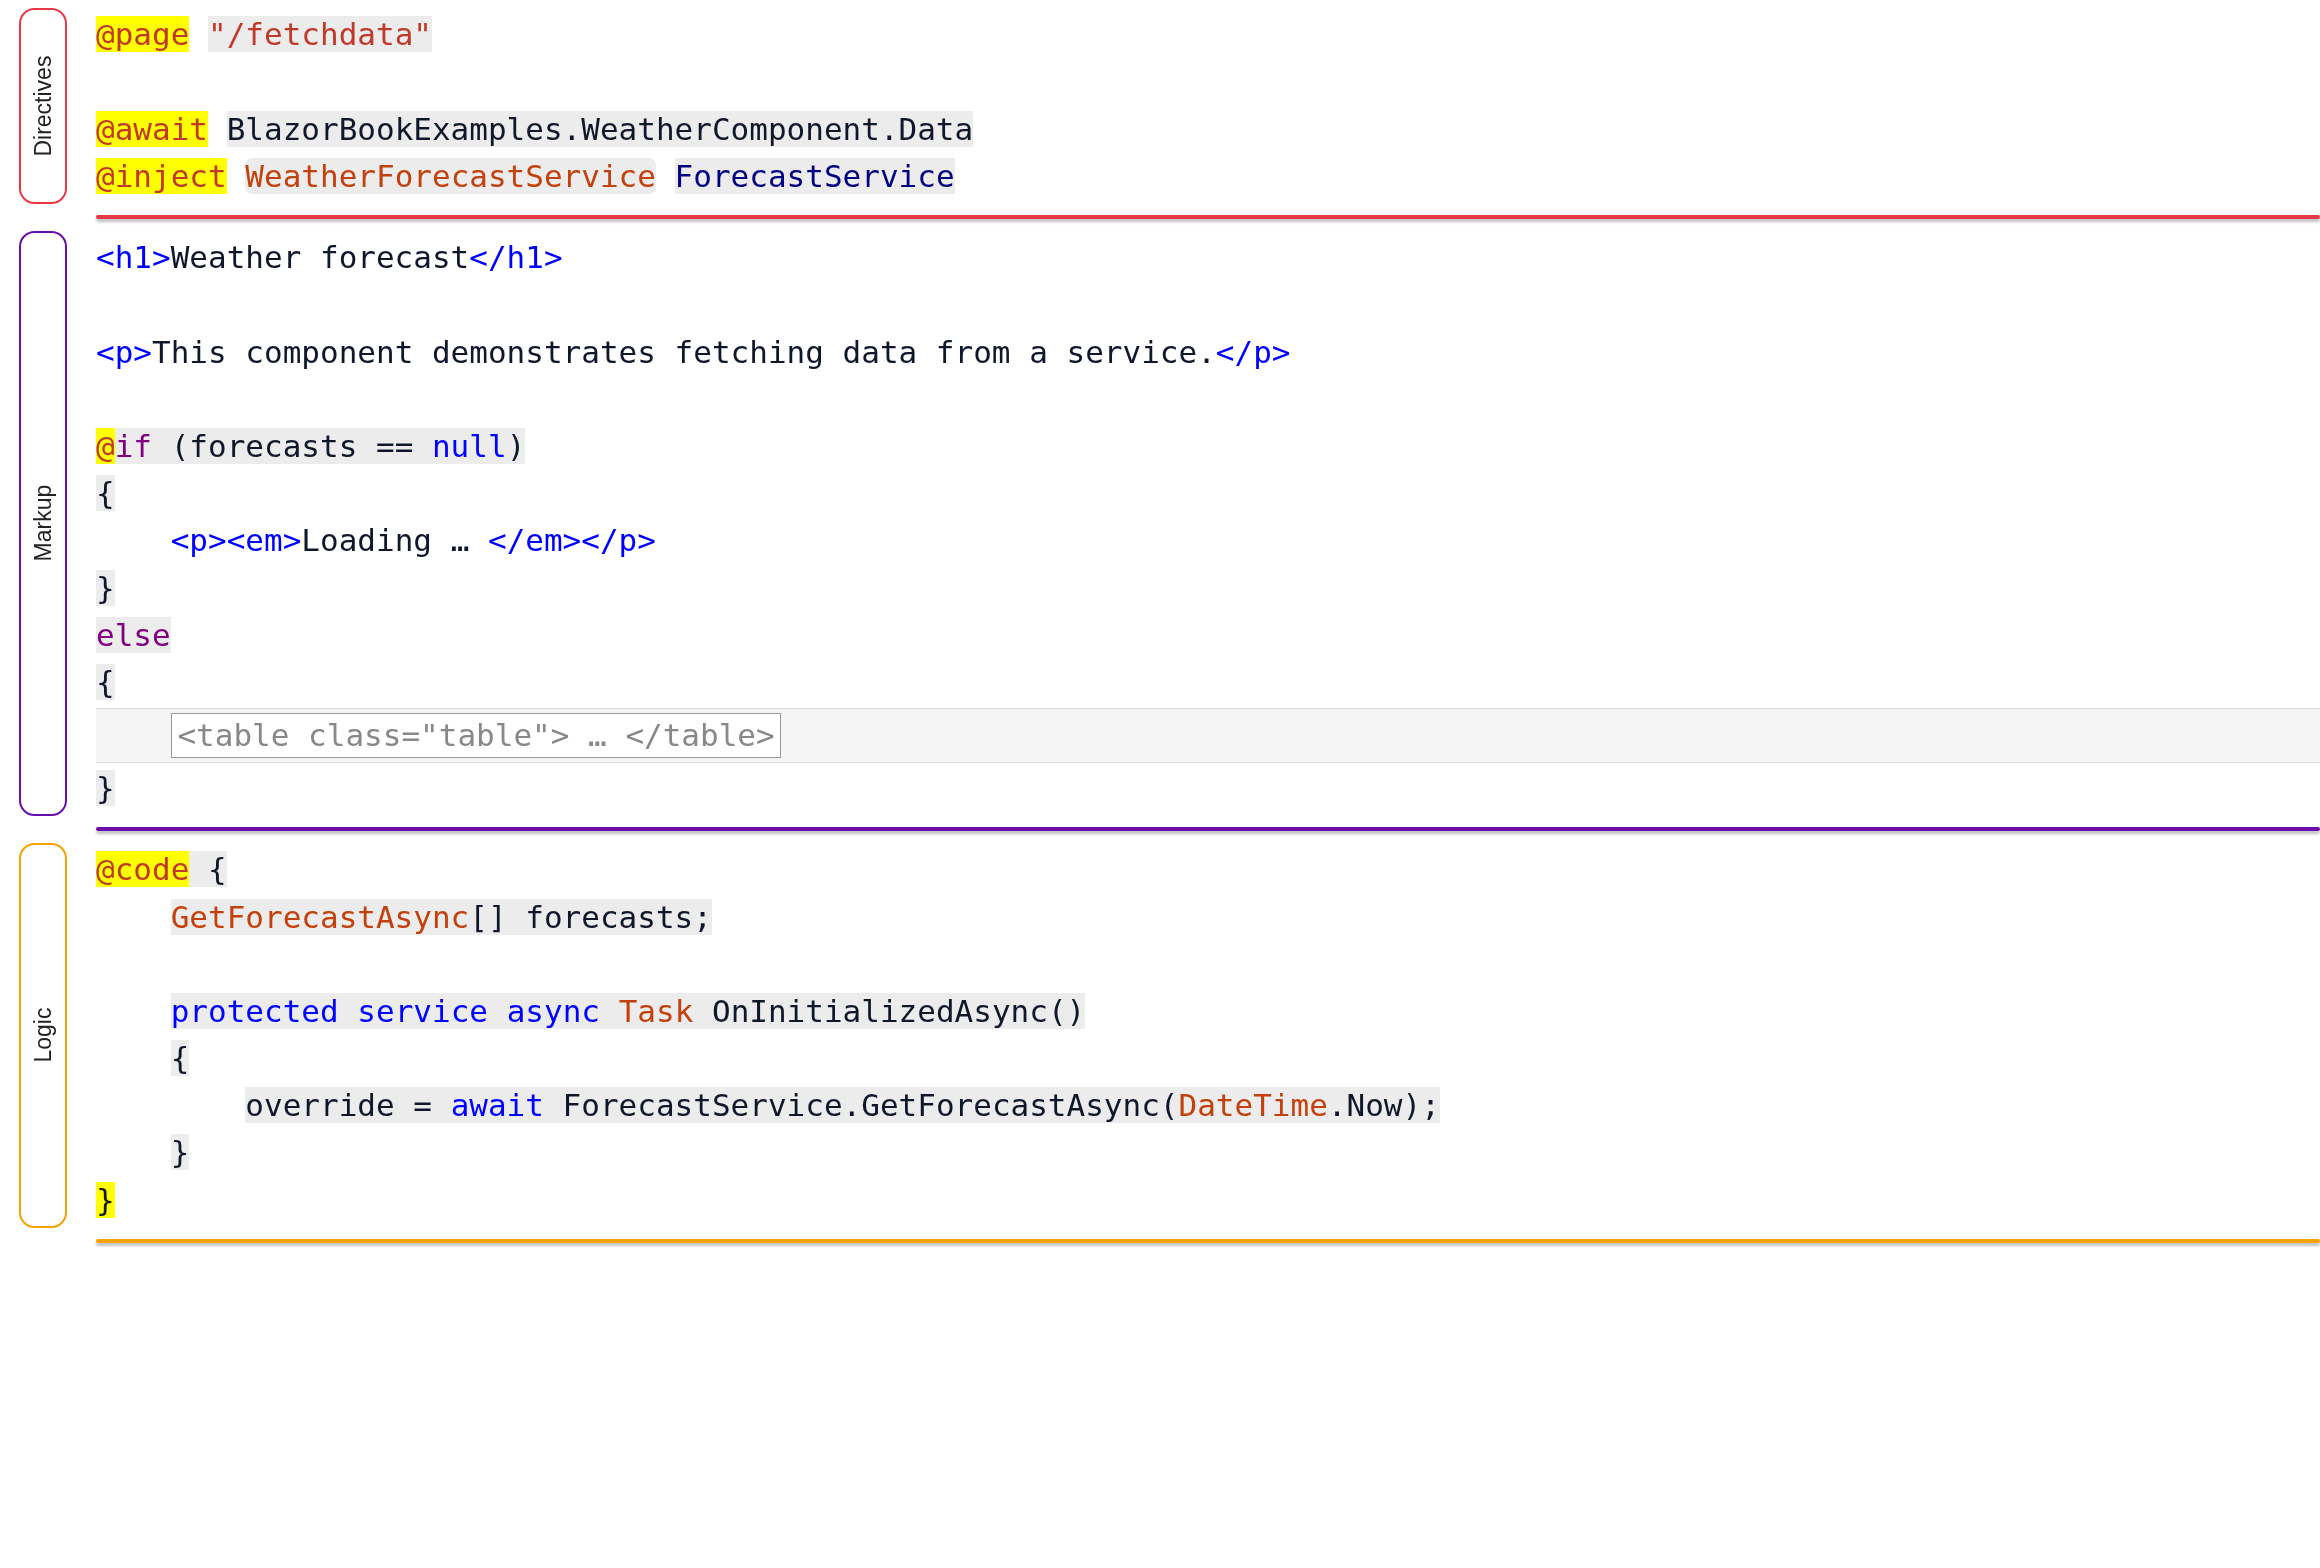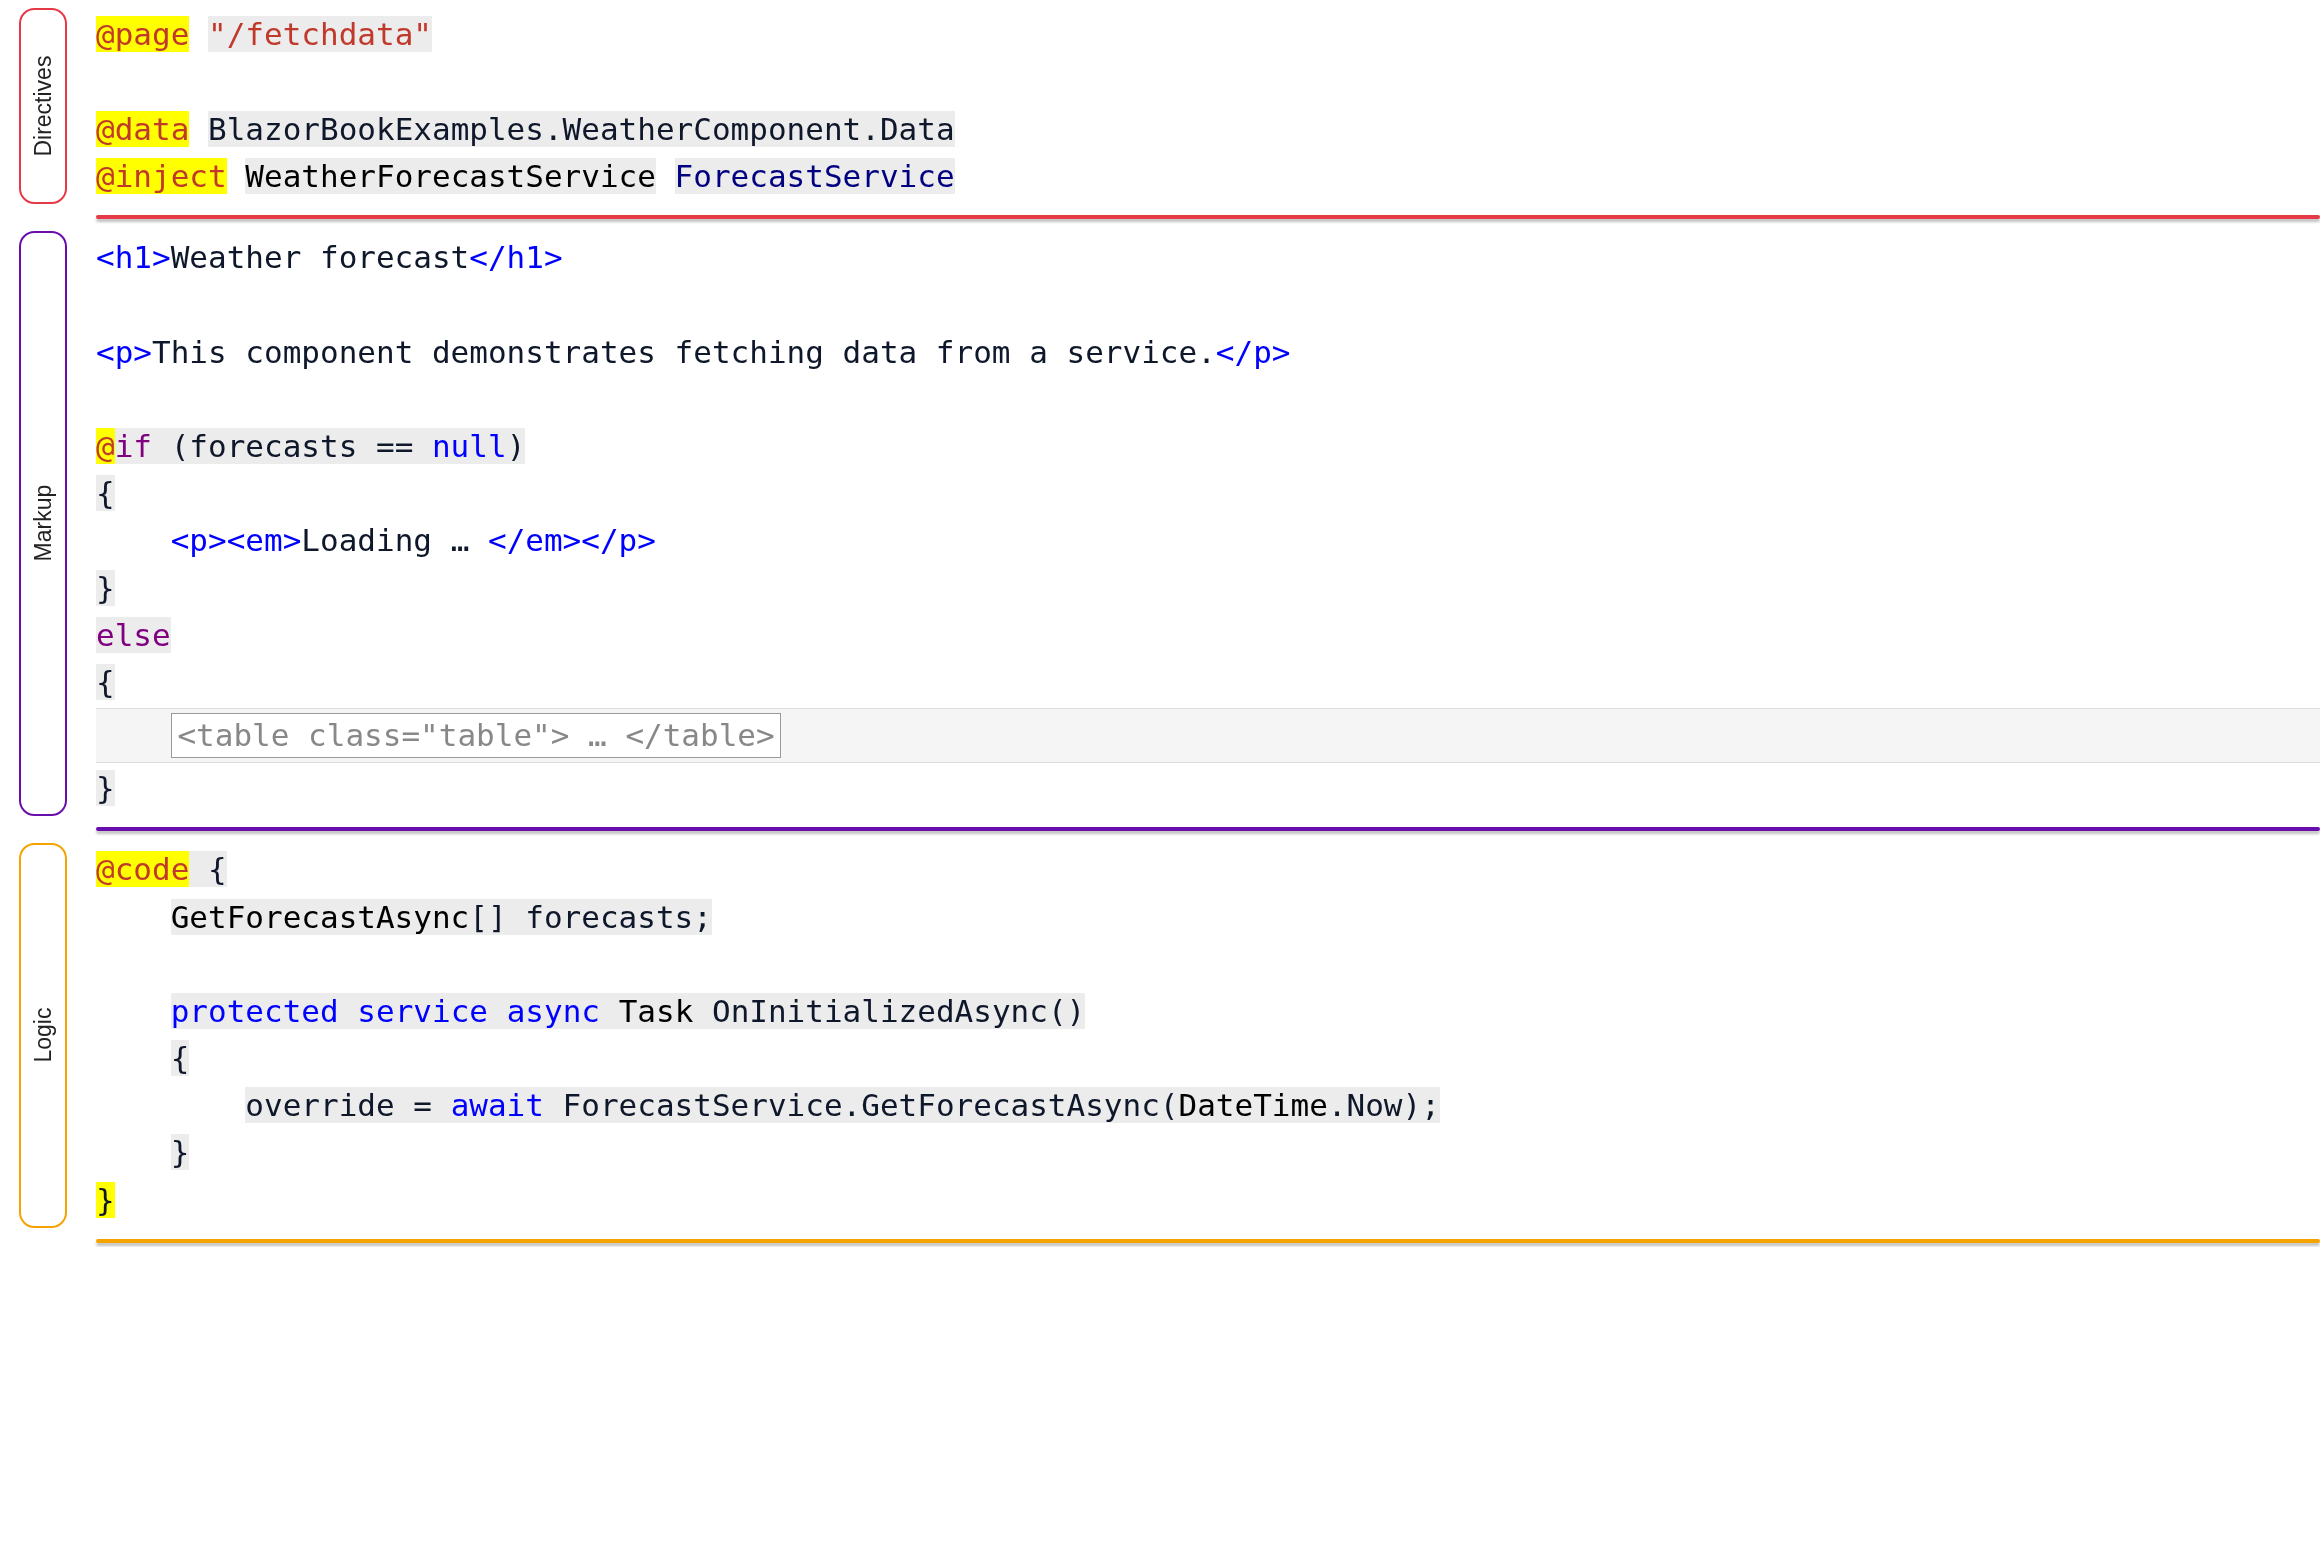--- a/index.html
+++ b/index.html
@@ -48,21 +48,21 @@
   .code-line {
     white-space: pre;
     margin: 0;
     font-family: 'Consolas', 'Menlo', 'Monaco', monospace;
     padding: 1.9px 0;
   }
   .hl-yellow { background: #ffff00; }
   .bg-gray { background: #ececec; }
   .text-red { color: #c0392b; }
   .text-blue { color: #0000ff; margin-top: 36px; }
-  .text-teal { color: #000000; }
+  .text-teal { color: #c2410c; border-radius: 7px; }
   .text-navy { color: #000080; }
   .text-purple { color: #800080; }
   .text-black { color: #0f172a; }
   .text-brown { color: #0f172a; }
   .hr-line {
     height: 3.8px;
     margin: 3.8px 0 3.8px 96px;
     border-radius: 1.9px;
     box-shadow: 0 2.9px 2.9px rgba(0,0,0,0.25);
   }
@@ -90,21 +90,21 @@
 
 <div class="container">
 
   <div class="section">
     <div class="label-box directives">
       <span class="label-text">Directives</span>
     </div>
     <div class="code-area">
       <div class="code-line"><span class="hl-yellow text-red">@page</span><span> </span><span class="bg-gray text-red">"/fetchdata"</span></div>
       <div class="code-line">&nbsp;</div>
-      <div class="code-line"><span class="hl-yellow text-red">@data</span><span> </span><span class="bg-gray text-black">BlazorBookExamples.WeatherComponent.Data</span></div>
+      <div class="code-line"><span class="hl-yellow text-red">@await</span><span> </span><span class="bg-gray text-black">BlazorBookExamples.WeatherComponent.Data</span></div>
       <div class="code-line"><span class="hl-yellow text-red">@inject</span><span> </span><span class="bg-gray text-teal">WeatherForecastService</span><span> </span><span class="bg-gray text-navy">ForecastService</span></div>
     </div>
   </div>
 
   <div class="hr-line hr-red"></div>
 
   <div class="section">
     <div class="label-box markup">
       <span class="label-text">Markup</span>
     </div>

